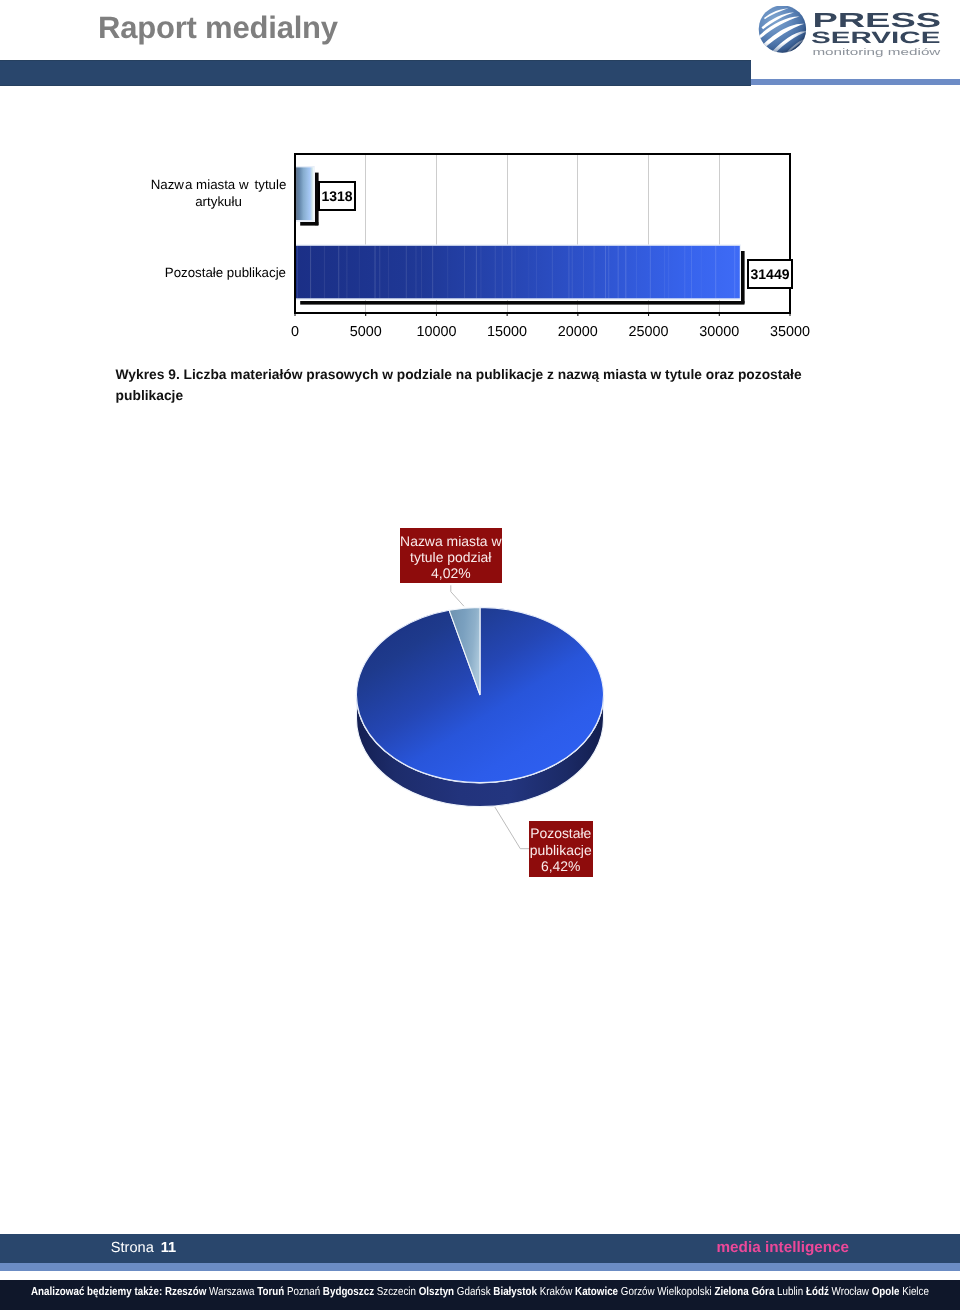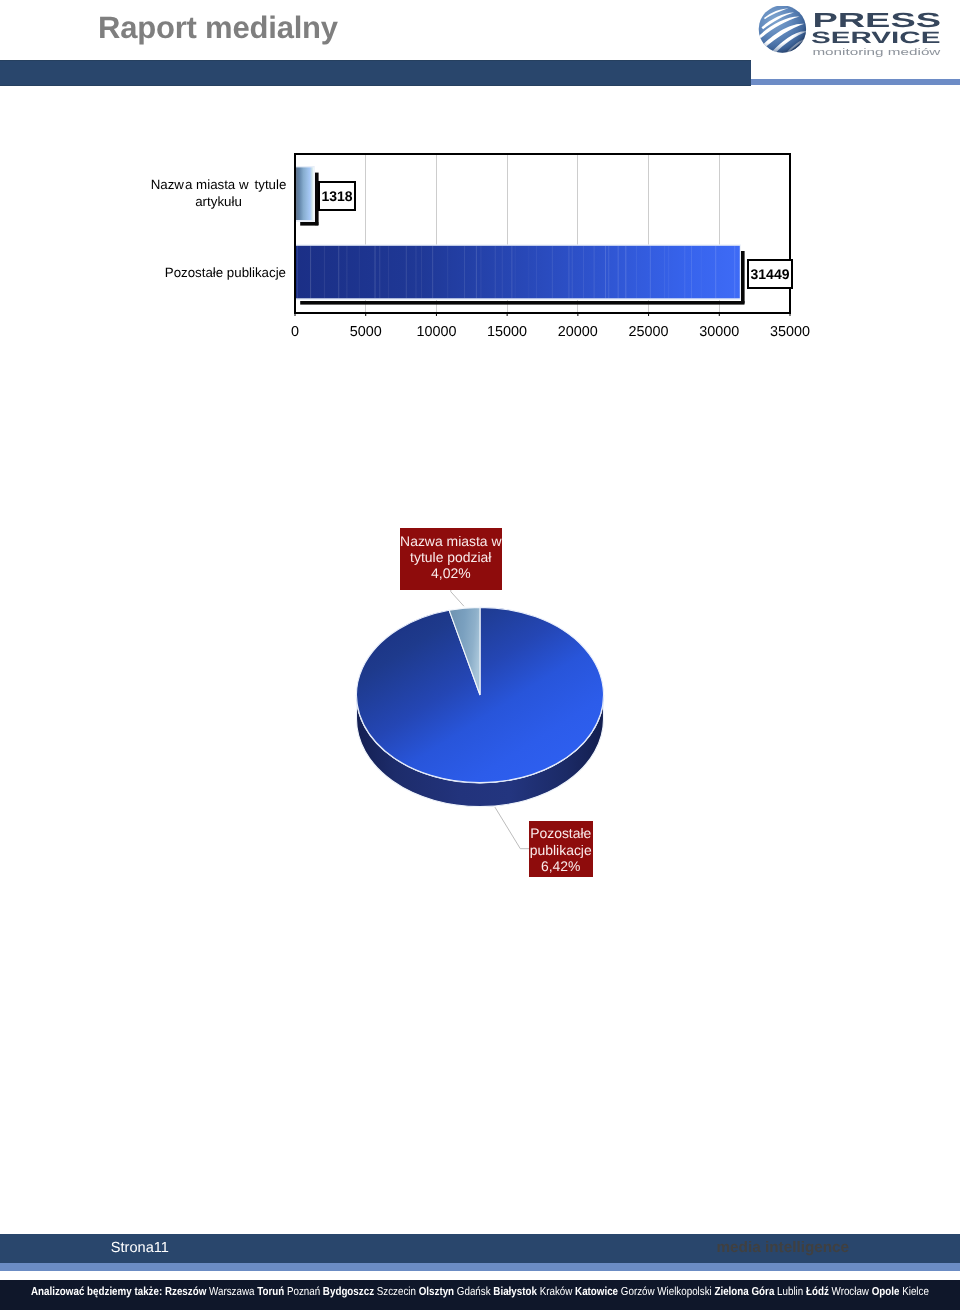--- a/index.html
+++ b/index.html
@@ -26,22 +26,22 @@
   
   .chart2{position:absolute;left:110px;top:470px;width:740px;height:430px;}
 
   .pielabel{position:absolute;background:#8e0c0c;color:#f9ebeb;font-size:13.95px;line-height:16.1px;text-align:center;box-sizing:border-box;white-space:nowrap;padding-top:4.4px;}
   .pielabel div{white-space:nowrap;}
 
   
   .ft-band{position:absolute;left:0;top:1234px;width:960px;height:28.5px;background:#29466c;}
   .ft-line{position:absolute;left:0;top:1262.5px;width:960px;height:8.8px;background:#6b8cc4;}
   .ft-page{position:absolute;left:110.8px;top:1239px;font-size:14.6px;color:#fff;line-height:18px;}
-  .ft-page .num{margin-left:0;}
-  .ft-mi{position:absolute;left:716.5px;top:1238.5px;font-size:15.3px;font-weight:bold;color:#404040;line-height:18px;}
+  .ft-page .num{margin-left:7px;font-weight:bold;}
+  .ft-mi{position:absolute;left:716.5px;top:1238.5px;font-size:15.3px;font-weight:bold;color:#ec4899;line-height:18px;}
   .ft-cities{position:absolute;left:0;top:1280px;width:960px;height:29.6px;background:#0f172a;color:#fff;font-size:11.6px;white-space:nowrap;}
   .ft-cities .inner{position:absolute;left:31.3px;top:4.6px;display:block;transform:scaleX(0.845);transform-origin:0 0;}
   .ft-cities b{font-weight:bold;}
 </style>
 </head>
 <body>
 
 <div class="page">
   <div class="hdr-title">Raport medialny</div>
   <div class="hdr-band"></div>
@@ -185,20 +185,21 @@
         <text x="680.00" y="188" text-anchor="middle" font-family="&quot;Liberation Sans&quot;,sans-serif" font-size="14.4" fill="#000">35000</text>
         <rect x="209" y="34" width="36" height="28" fill="#ffffff" stroke="#000" stroke-width="2" shape-rendering="crispEdges"></rect>
         <text x="227" y="53" text-anchor="middle" font-family="&quot;Liberation Sans&quot;,sans-serif" font-size="14" font-weight="bold" fill="#000">1318</text>
         <rect x="638" y="111.5" width="44" height="28" fill="#ffffff" stroke="#000" stroke-width="2" shape-rendering="crispEdges"></rect>
         <text x="660" y="130.5" text-anchor="middle" font-family="&quot;Liberation Sans&quot;,sans-serif" font-size="14" font-weight="bold" fill="#000">31449</text>
         <text x="108.5" y="41" text-anchor="middle" font-family="&quot;Liberation Sans&quot;,sans-serif" font-size="13.3" fill="#000" xml:space="preserve">Nazw a miasta w  tytule</text>
         <text x="108.5" y="58" text-anchor="middle" font-family="&quot;Liberation Sans&quot;,sans-serif" font-size="13.3" fill="#000" xml:space="preserve">artykułu</text>
         <text x="176" y="129" text-anchor="end" font-family="&quot;Liberation Sans&quot;,sans-serif" font-size="13.3" fill="#000" xml:space="preserve">Pozostałe publikacje</text>
       </svg>
   </div>
+  <div class="caption" style="left:115.6px;top:363.5px;">Wykres 9. Liczba materiałów prasowych w podziale na publikacje z nazwą miasta w tytule oraz pozostałe publikacje</div>
 
   <div class="chart2">
     <svg id="piesvg" width="740" height="430" viewBox="0 0 740 430">
         <defs>
           <linearGradient id="pbig" x1="0.05" y1="0.02" x2="0.93" y2="1.0">
             <stop offset="0" stop-color="#1a2f7e"></stop>
             <stop offset="0.20" stop-color="#1e3a8c"></stop>
             <stop offset="0.42" stop-color="#2446b4"></stop>
             <stop offset="0.58" stop-color="#2855da"></stop>
             <stop offset="0.76" stop-color="#2c5cea"></stop>
@@ -219,21 +220,21 @@
             <stop offset="1" stop-color="#131e4e"></stop>
           </linearGradient>
         </defs>
         <path d="M 493.50 225.00 A 123.5 87.6 0 0 1 246.50 225.00 L 246.50 249.00 A 123.5 87.6 0 0 0 493.50 249.00 Z" fill="url(#pside)" stroke="#eef3fb" stroke-width="1.1"></path>
         <path d="M 493.50 225.00 A 123.5 87.6 0 0 1 246.50 225.00" fill="none" stroke="#dfe8f6" stroke-width="1.6"></path>
         <path d="M 370 225 L 370.00 137.40 A 123.5 87.6 0 1 1 339.14 140.18 Z" fill="url(#pbig)" stroke="#e8eefb" stroke-width="1.1"></path>
         <path d="M 370 225 L 339.14 140.18 A 123.5 87.6 0 0 1 370.00 137.40 Z" fill="url(#psml)" stroke="#f2f6fb" stroke-width="1.1"></path>
         <polyline points="340.8,115.3 340.8,121.7 353.9,136.2" fill="none" stroke="#b4b4b4" stroke-width="0.9"></polyline>
         <polyline points="384.9,337.1 410.3,378.7 419,378.7" fill="none" stroke="#b4b4b4" stroke-width="0.9"></polyline>
       </svg>
-    <div class="pielabel" id="pl0" style="left:290px;top:58.2px;width:101.6px;height:62px;">
+    <div class="pielabel" id="pl0" style="left:290px;top:58.2px;width:101.6px;height:55px;">
         <div>Nazwa miasta w</div>
         <div>tytule podział</div>
         <div>4,02%</div>
       </div>
     <div class="pielabel" id="pl1" style="left:418.9px;top:351.1px;width:63.7px;height:56.2px;text-align:center;">
         <div>Pozostałe</div>
         <div>publikacje</div>
         <div>6,42%</div>
       </div>
   </div>

